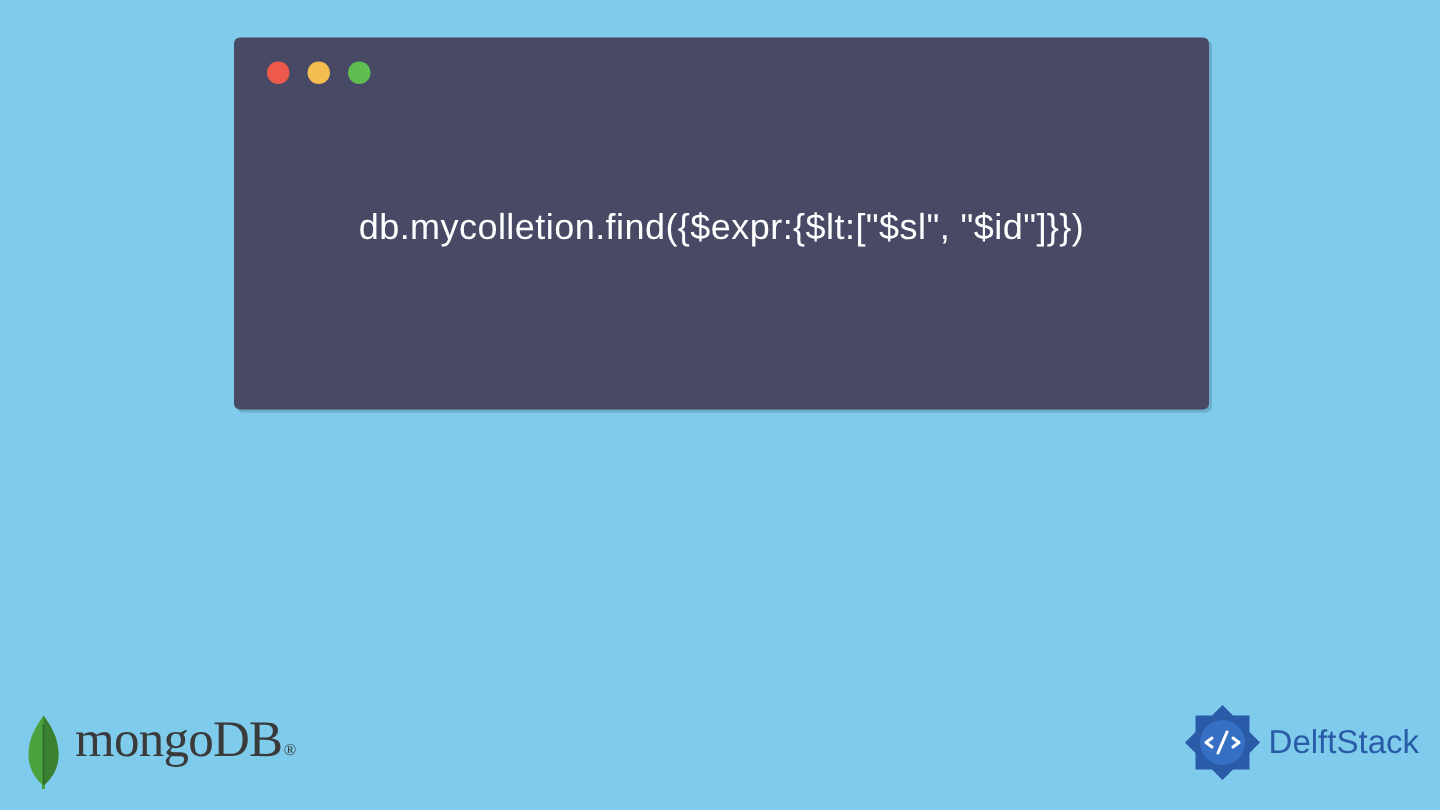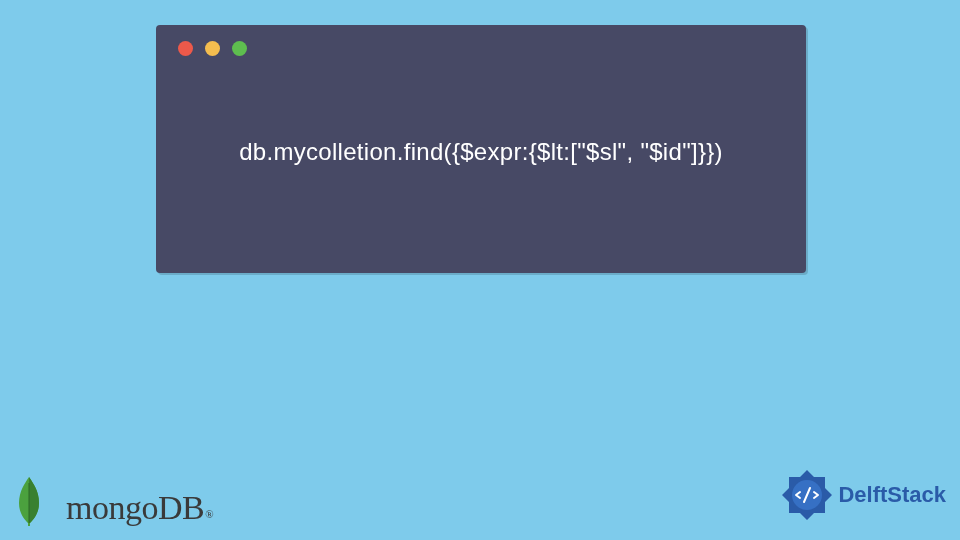--- a/index.html
+++ b/index.html
@@ -49,22 +49,22 @@
       color: #ffffff;
       font-size: 24px;
       font-family: Arial, Helvetica, sans-serif;
       letter-spacing: 0.3px;
     }
     .mongodb-logo {
       position: absolute;
       bottom: 13px;
       left: 16px;
       display: flex;
-      align-items: flex-end;
-      gap: 24px;
+      align-items: flex-start;
+      gap: 8px;
       margin-top: 48px;
     }
     .mongo-leaf {
       width: 26px;
       height: 52px;
     }
     .mongo-text {
       font-size: 34px;
       color: #3a3a3a;
       font-family: Georgia, 'Times New Roman', serif;
@@ -88,21 +88,21 @@
     }
     .delft-badge {
       width: 54px;
       height: 54px;
       position: relative;
     }
     .delft-text {
       font-size: 22px;
       color: #2a5ba8;
       font-family: Arial, Helvetica, sans-serif;
-      font-weight: 700;
+      font-weight: 400;
     }
   </style>
 </head>
 <body>
 
 <div class="code-window">
   <div class="window-controls">
     <div class="dot dot-red"></div>
     <div class="dot dot-yellow"></div>
     <div class="dot dot-green"></div>

